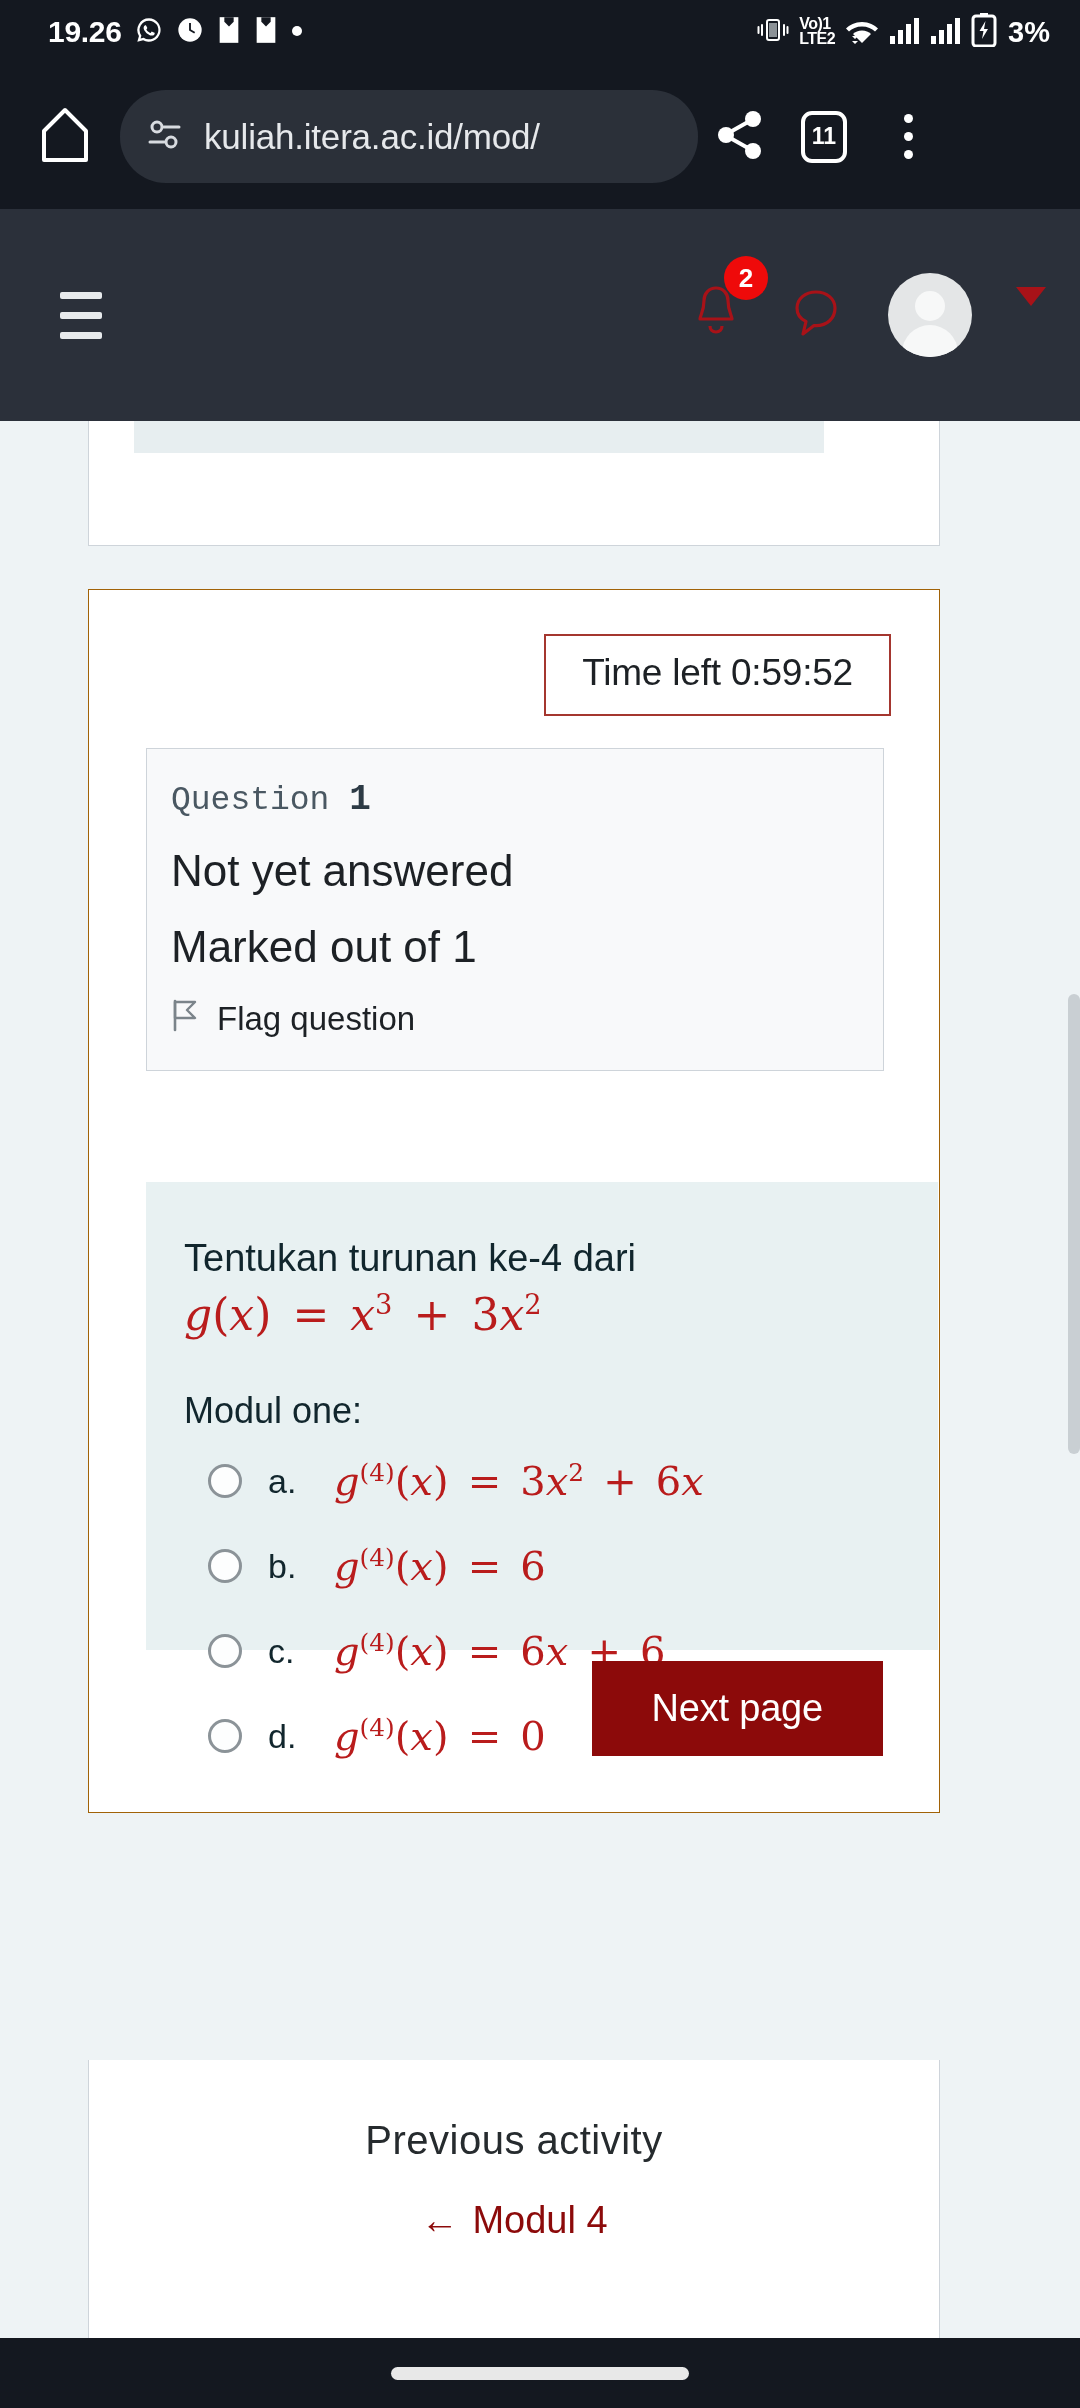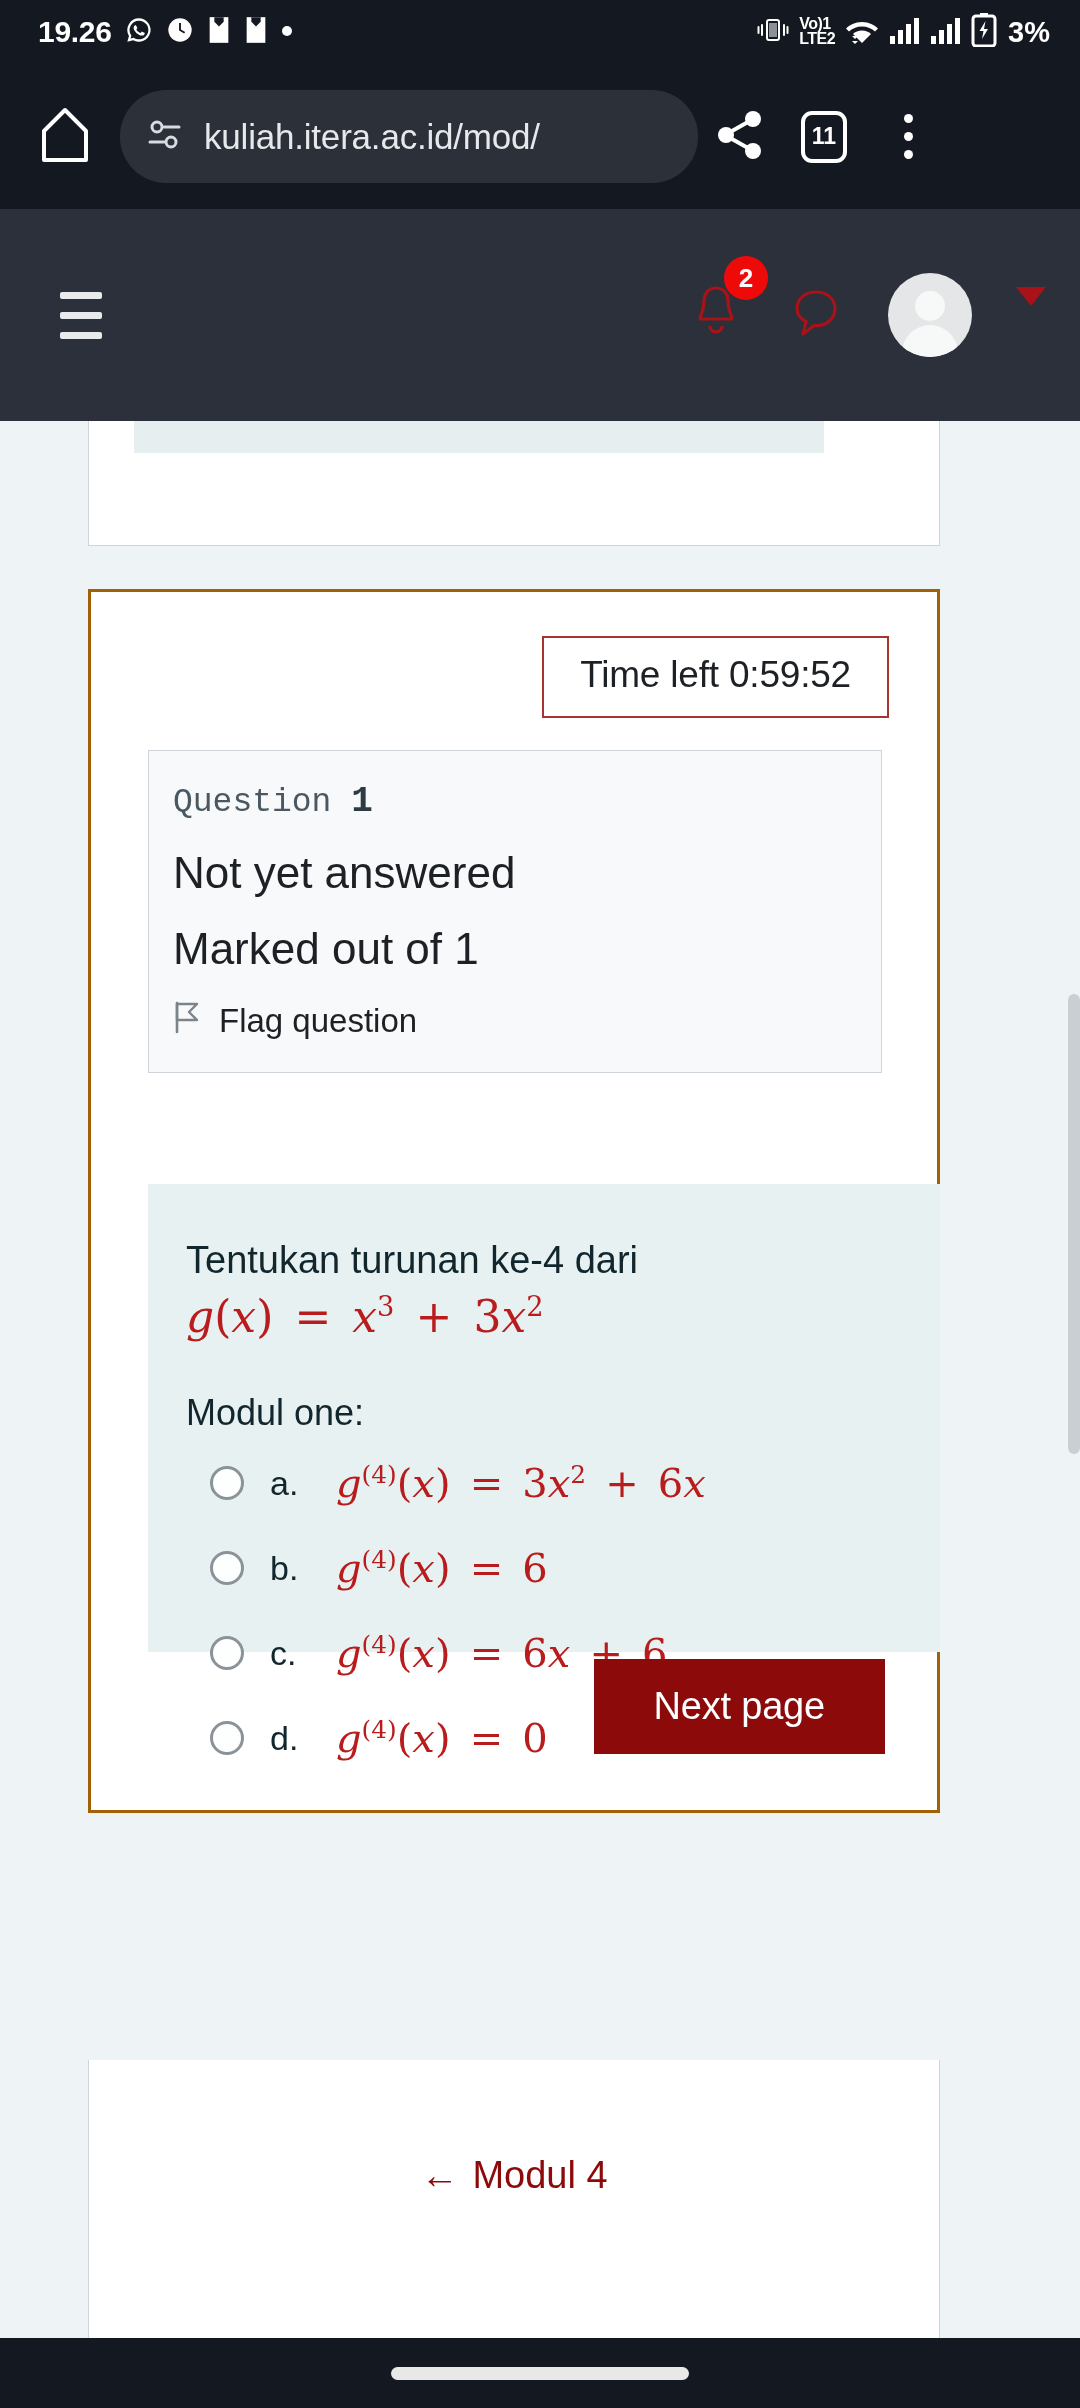--- a/index.html
+++ b/index.html
@@ -21,21 +21,21 @@
 
   
   .status-bar {
     position: absolute;
     top: 0; left: 0;
     width: 1080px;
     height: 64px;
     background: #141820;
     display: flex;
     align-items: center;
-    padding: 0 30px 0 38px;
+    padding: 0 30px 0 48px;
     color: #ffffff;
   }
   .status-left {
     display: flex;
     align-items: center;
     gap: 13px;
   }
   .status-clock {
     font-size: 30px;
     font-weight: 700;
@@ -203,21 +203,21 @@
     background: #e7eef0;
   }
 
   
   .card-quiz {
     position: absolute;
     top: 168px; left: 88px;
     width: 852px;
     height: 1224px;
     background: #ffffff;
-    border: 3px solid #a16207;
+    border: 1px solid #a16207;
   }
 
   .timer-row {
     display: flex;
     justify-content: flex-end;
     padding: 44px 48px 0 0;
   }
   .timer-box {
     border: 2px solid #a4362f;
     background: #ffffff;
@@ -637,20 +637,21 @@
         </div>
       </div>
 
       <div class="nextrow">
         <button class="btn-next">Next page</button>
       </div>
 
     </div>
 
     <div class="card-footer">
+      <div class="prev-title">Previous activity</div>
       <a class="prev-link" href="#">
         <span class="arr">←</span><span>Modul 4</span>
       </a>
     </div>
 
     <div class="scrollbar"></div>
   </div>
 
   <div class="nav-bottom">
     <div class="nav-pill"></div>

